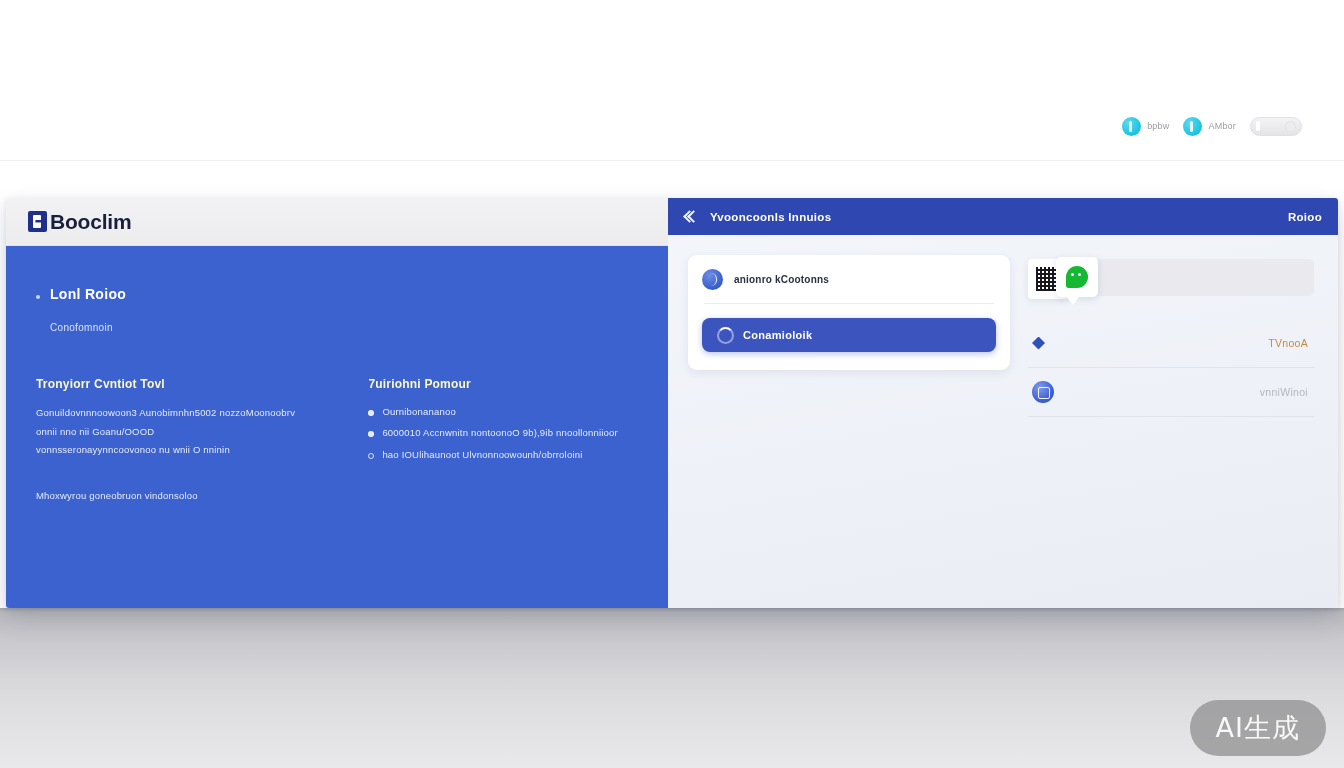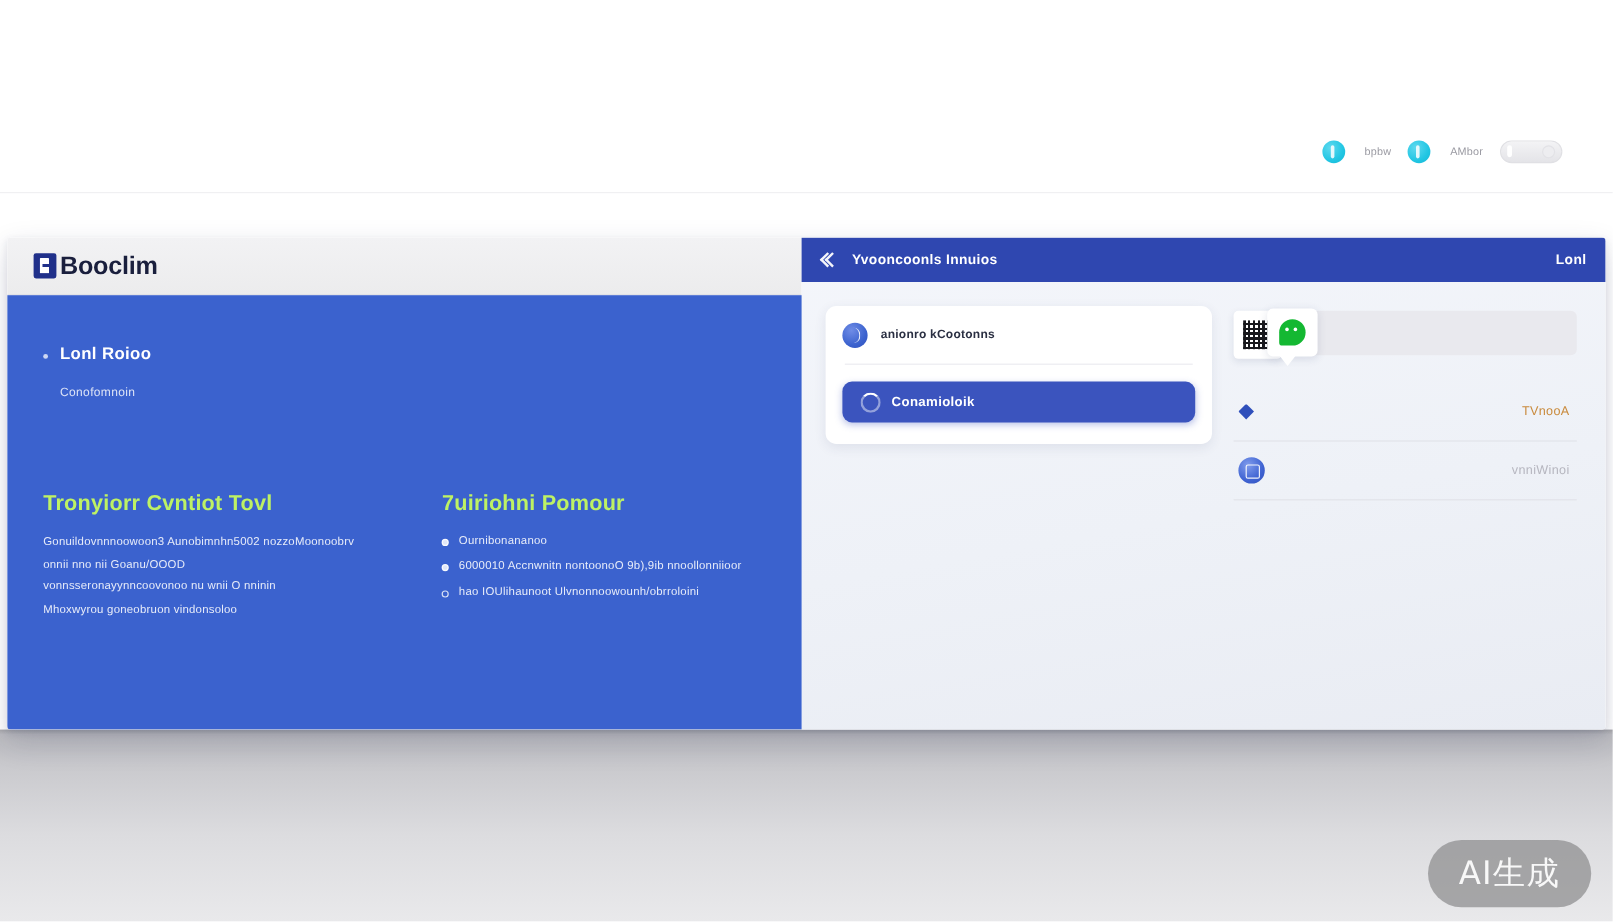--- a/index.html
+++ b/index.html
@@ -22,21 +22,21 @@
 
   
   .topbar{
     position:absolute;left:0;top:0;width:1344px;height:160px;
     background:#ffffff;
   }
   .top-right{
     position:absolute;right:42px;top:112px;height:28px;
     display:flex;align-items:center;gap:14px;
   }
-  .top-chip{display:flex;align-items:center;gap:16px;}
+  .top-chip{display:flex;align-items:center;gap:6px;}
   .dot-cyan{
     width:19px;height:19px;border-radius:50%;
     background:radial-gradient(circle at 35% 32%,#5fd9ef 0%,#21c6e3 60%,#16b6d4 100%);
     flex:0 0 auto;position:relative;
   }
   .dot-cyan::after{
     content:"";position:absolute;left:7px;top:4px;width:3px;height:11px;
     border-radius:2px;background:rgba(255,255,255,.85);
   }
   .top-chip-label{
@@ -93,29 +93,29 @@
   }
   .lede-title{font-size:14px;font-weight:700;color:#fff;filter:blur(.4px);letter-spacing:.3px;}
   .lede-sub{
     margin:20px 0 0 14px;font-size:10px;color:rgba(255,255,255,.82);
     filter:blur(.45px);letter-spacing:.3px;
   }
   .hero-cols{display:flex;gap:52px;margin-top:44px;}
   .hero-col{width:312px;}
   .hero-col.narrow{width:300px;}
   .col-head{
-    font-size:18px;font-weight:700;color:#bef264;margin-bottom:14px;
-    filter:blur(.4px);letter-spacing:.2px;margin-top:32px;
+    font-size:12px;font-weight:700;color:#fef9c3;margin-bottom:14px;
+    filter:blur(.4px);letter-spacing:.2px;
   }
   .col-para p{
     margin:0 0 3px 0;font-size:9.5px;line-height:1.65;
     color:rgba(255,255,255,.88);filter:blur(.5px);letter-spacing:.2px;
   }
   .col-note{
-    margin-top:6px;font-size:9.5px;color:rgba(255,255,255,.88);
+    margin-top:32px;font-size:9.5px;color:rgba(255,255,255,.88);
     filter:blur(.5px);letter-spacing:.2px;
   }
   .col-list{list-style:none;margin:0;padding:0;}
   .col-list li{
     display:flex;align-items:flex-start;gap:8px;margin-bottom:7px;
     font-size:9.5px;line-height:1.5;color:rgba(255,255,255,.88);
     filter:blur(.5px);letter-spacing:.2px;
   }
   .li-mark{
     width:4px;height:4px;border-radius:50%;border:1px solid rgba(255,255,255,.8);
@@ -343,21 +343,21 @@
 
         </div>
       </div>
     </div>
 
     <div class="right-pane">
 
       <div class="appbar">
         <span class="back-icon"></span>
         <span class="appbar-title">Yvooncoonls Innuios</span>
-        <span class="appbar-action">Lonl</span>
+        <span class="appbar-action">Roioo</span>
       </div>
 
       <div class="pane-body">
 
         <div class="col-left">
 
 
           <div class="sheet two">
             <div class="row-head">
               <span class="avatar ring"></span>

